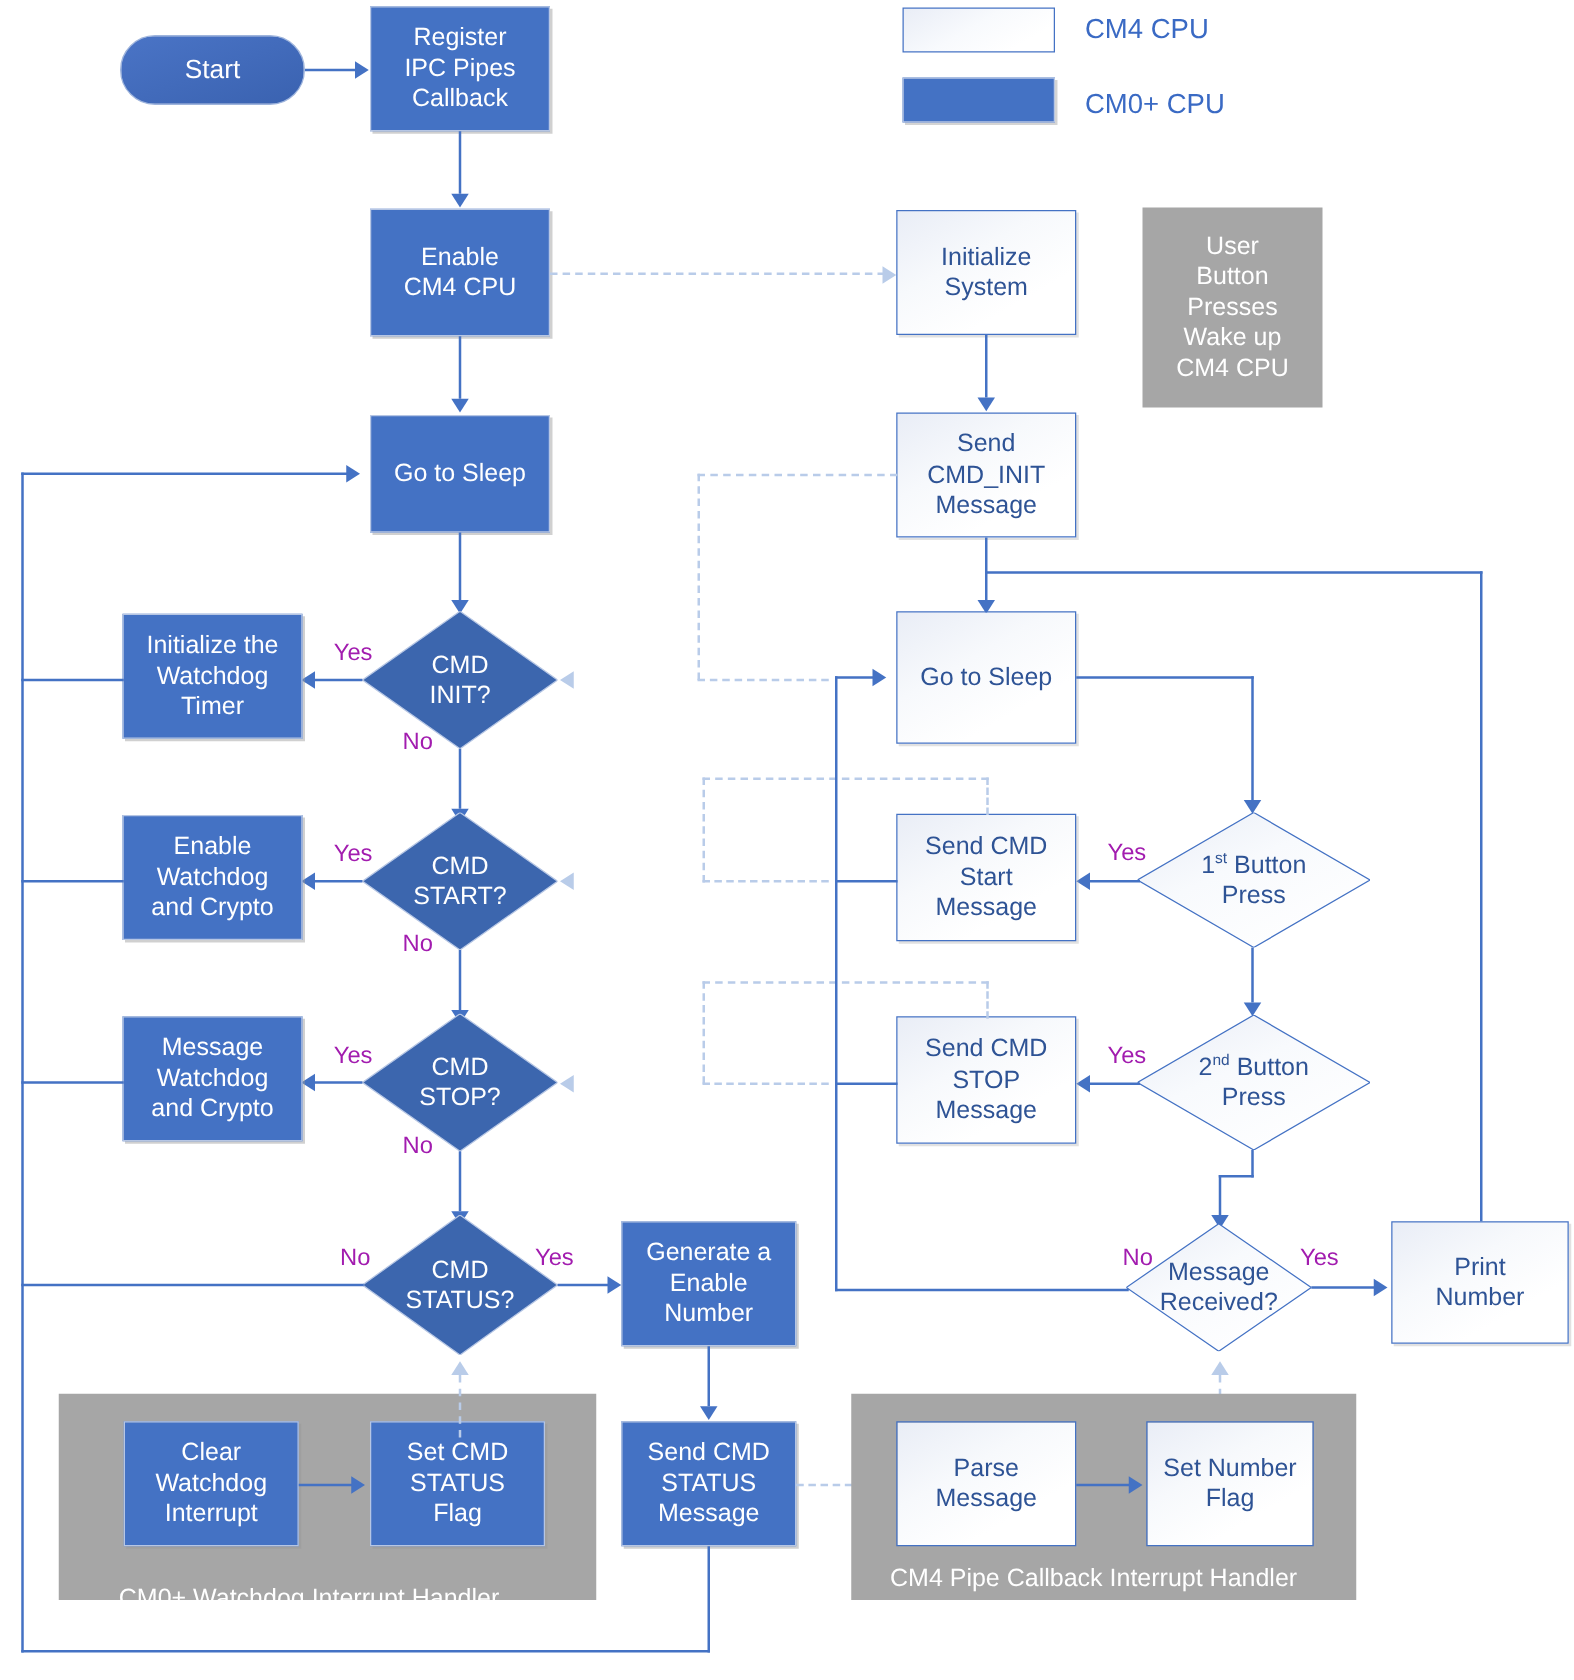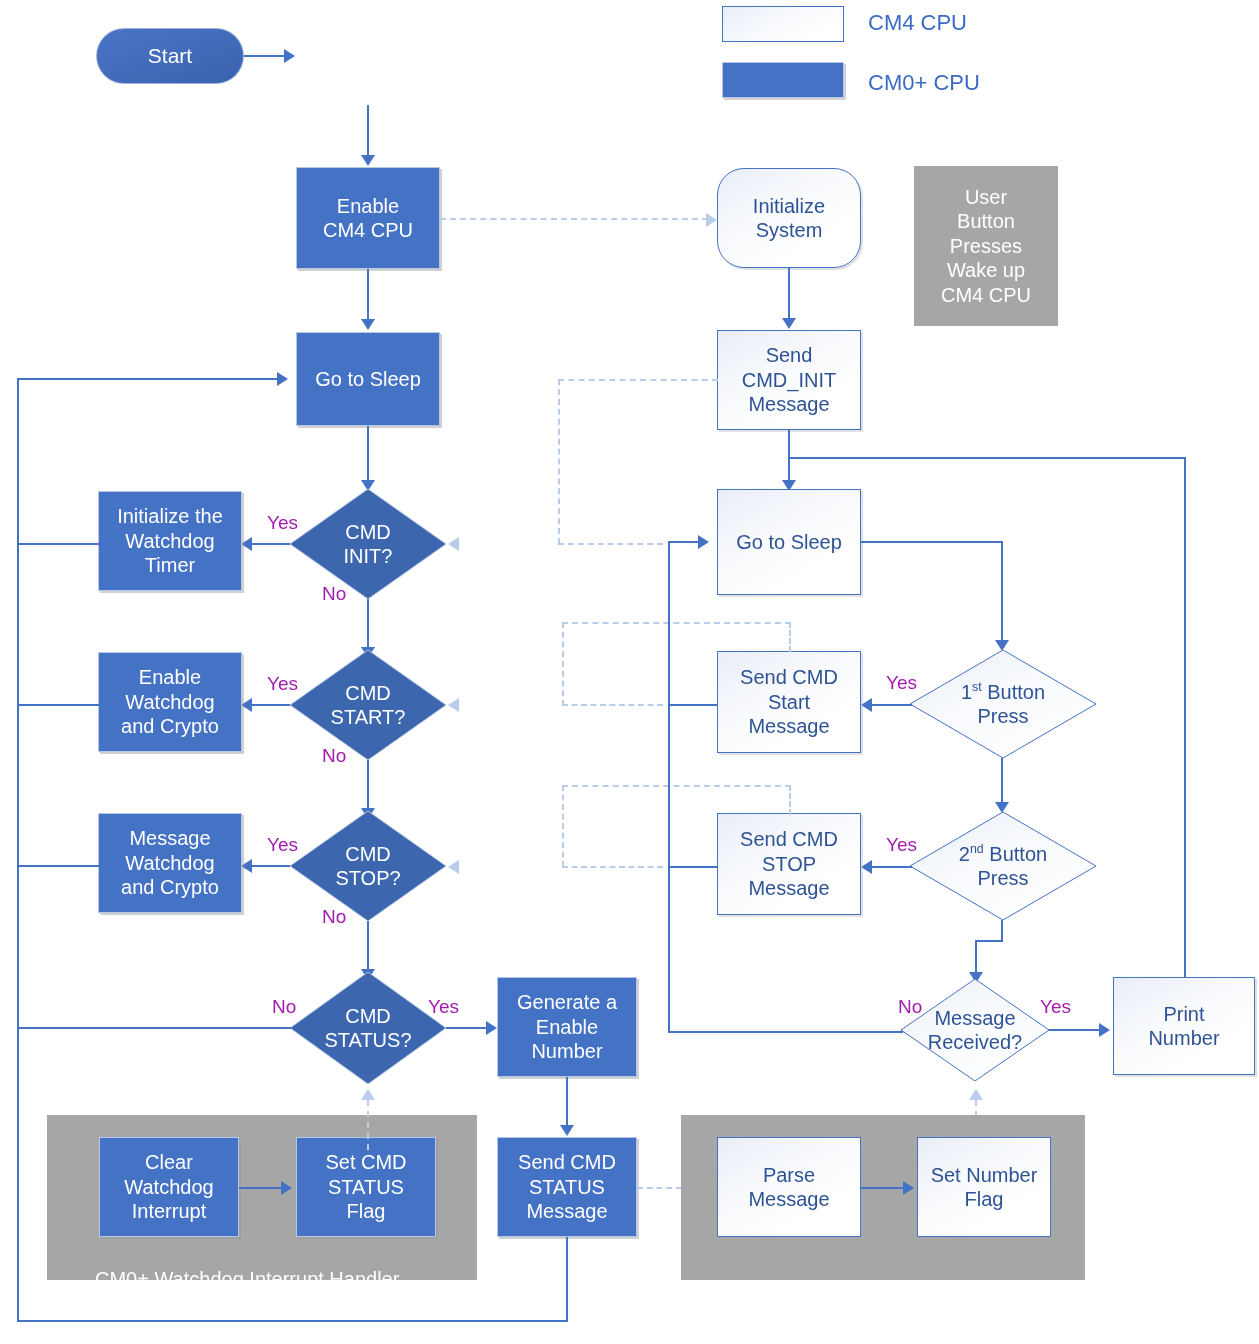--- a/index.html
+++ b/index.html
@@ -76,20 +76,27 @@
   <div class="lg-sw blue" style="left:722px;top:62px;width:122px;height:36px;"></div>
   <div class="lg-tx" style="left:868px;top:70px;">CM0+ CPU</div>
 
   <div class="node pill" style="left:96px;top:28px;width:148px;height:56px;">
     <span class="lbl">Start</span>
   </div>
 
   <div class="ln lnh" style="left:244px;top:55px;width:42px;"></div>
   <div class="ah ah-r" style="left:284px;top:49px;"></div>
 
+  <div class="node box-blue" style="left:296px;top:5px;width:144px;height:100px;">
+    <span class="lbl">
+      <span>Register</span><br>
+      <span>IPC Pipes</span><br>
+      <span>Callback</span>
+    </span>
+  </div>
 
   <div class="ln lnv" style="left:367px;top:105px;height:50px;"></div>
   <div class="ah ah-d" style="left:361px;top:155px;"></div>
 
   <div class="node box-blue" style="left:296px;top:167px;width:144px;height:102px;">
     <span class="lbl">
       <span>Enable</span><br>
       <span>CM4 CPU</span>
     </span>
   </div>
@@ -233,21 +240,21 @@
   <div class="node box-gray" style="left:914px;top:166px;width:144px;height:160px;">
     <span class="lbl">
       <span>User</span><br>
       <span>Button</span><br>
       <span>Presses</span><br>
       <span>Wake up</span><br>
       <span>CM4 CPU</span>
     </span>
   </div>
 
-  <div class="node box-white" style="left:717px;top:168px;width:144px;height:100px;border-radius:27px;">
+  <div class="node box-white" style="left:717px;top:168px;width:144px;height:100px;">
     <span class="lbl">
       <span>Initialize</span><br>
       <span>System</span>
     </span>
   </div>
 
   <div class="ln lnv" style="left:788px;top:268px;height:50px;"></div>
   <div class="ah ah-d" style="left:782px;top:318px;"></div>
 
   <div class="node box-white" style="left:717px;top:330px;width:144px;height:100px;">
@@ -410,20 +417,21 @@
       <span>Set CMD</span><br>
       <span>STATUS</span><br>
       <span>Flag</span>
     </span>
   </div>
 
   <div class="dln dlnv" style="left:367px;top:1100px;height:50px;"></div>
   <div class="ah ah-u-lt" style="left:361px;top:1089px;"></div>
 
   <div class="grp" style="left:681px;top:1115px;width:404px;height:165px;"></div>
+  <div class="grp-cap" style="left:712px;top:1252px;">CM4 Pipe Callback Interrupt Handler</div>
 
   <div class="node box-white" style="left:717px;top:1137px;width:144px;height:100px;">
     <span class="lbl">
       <span>Parse</span><br>
       <span>Message</span>
     </span>
   </div>
 
   <div class="ln lnh" style="left:861px;top:1187px;width:44px;"></div>
   <div class="ah ah-r" style="left:903px;top:1181px;"></div>

